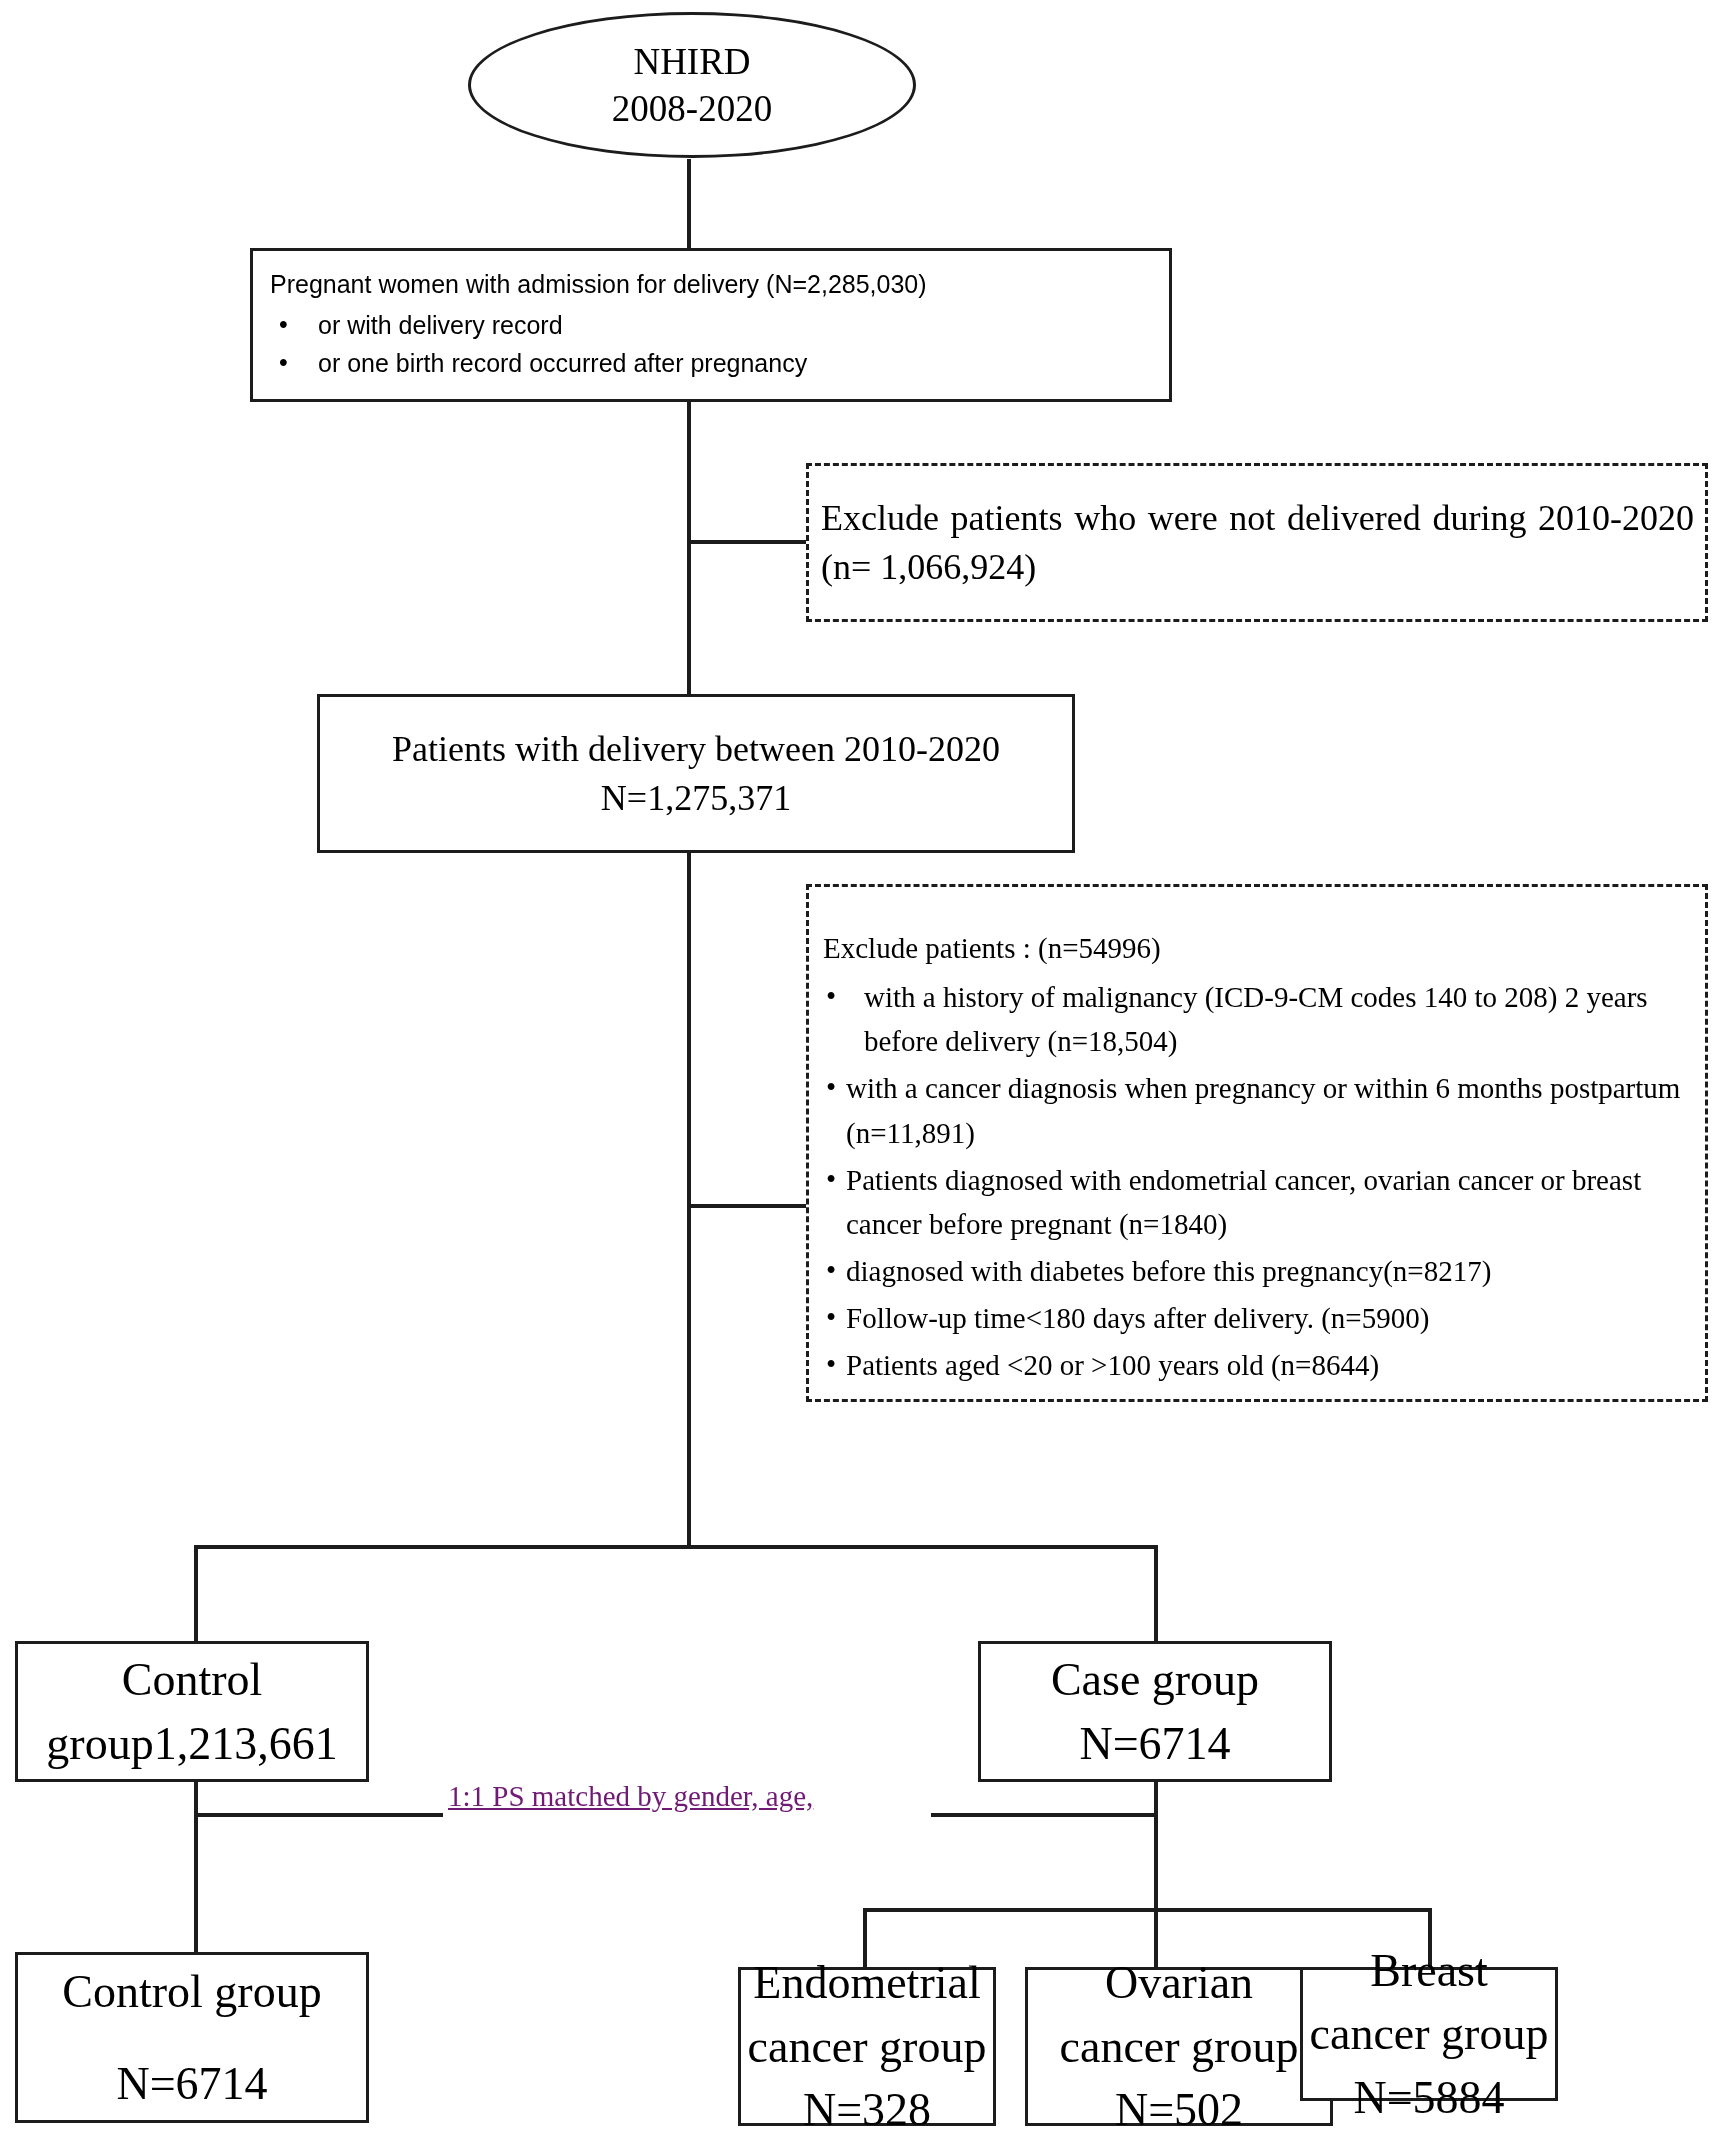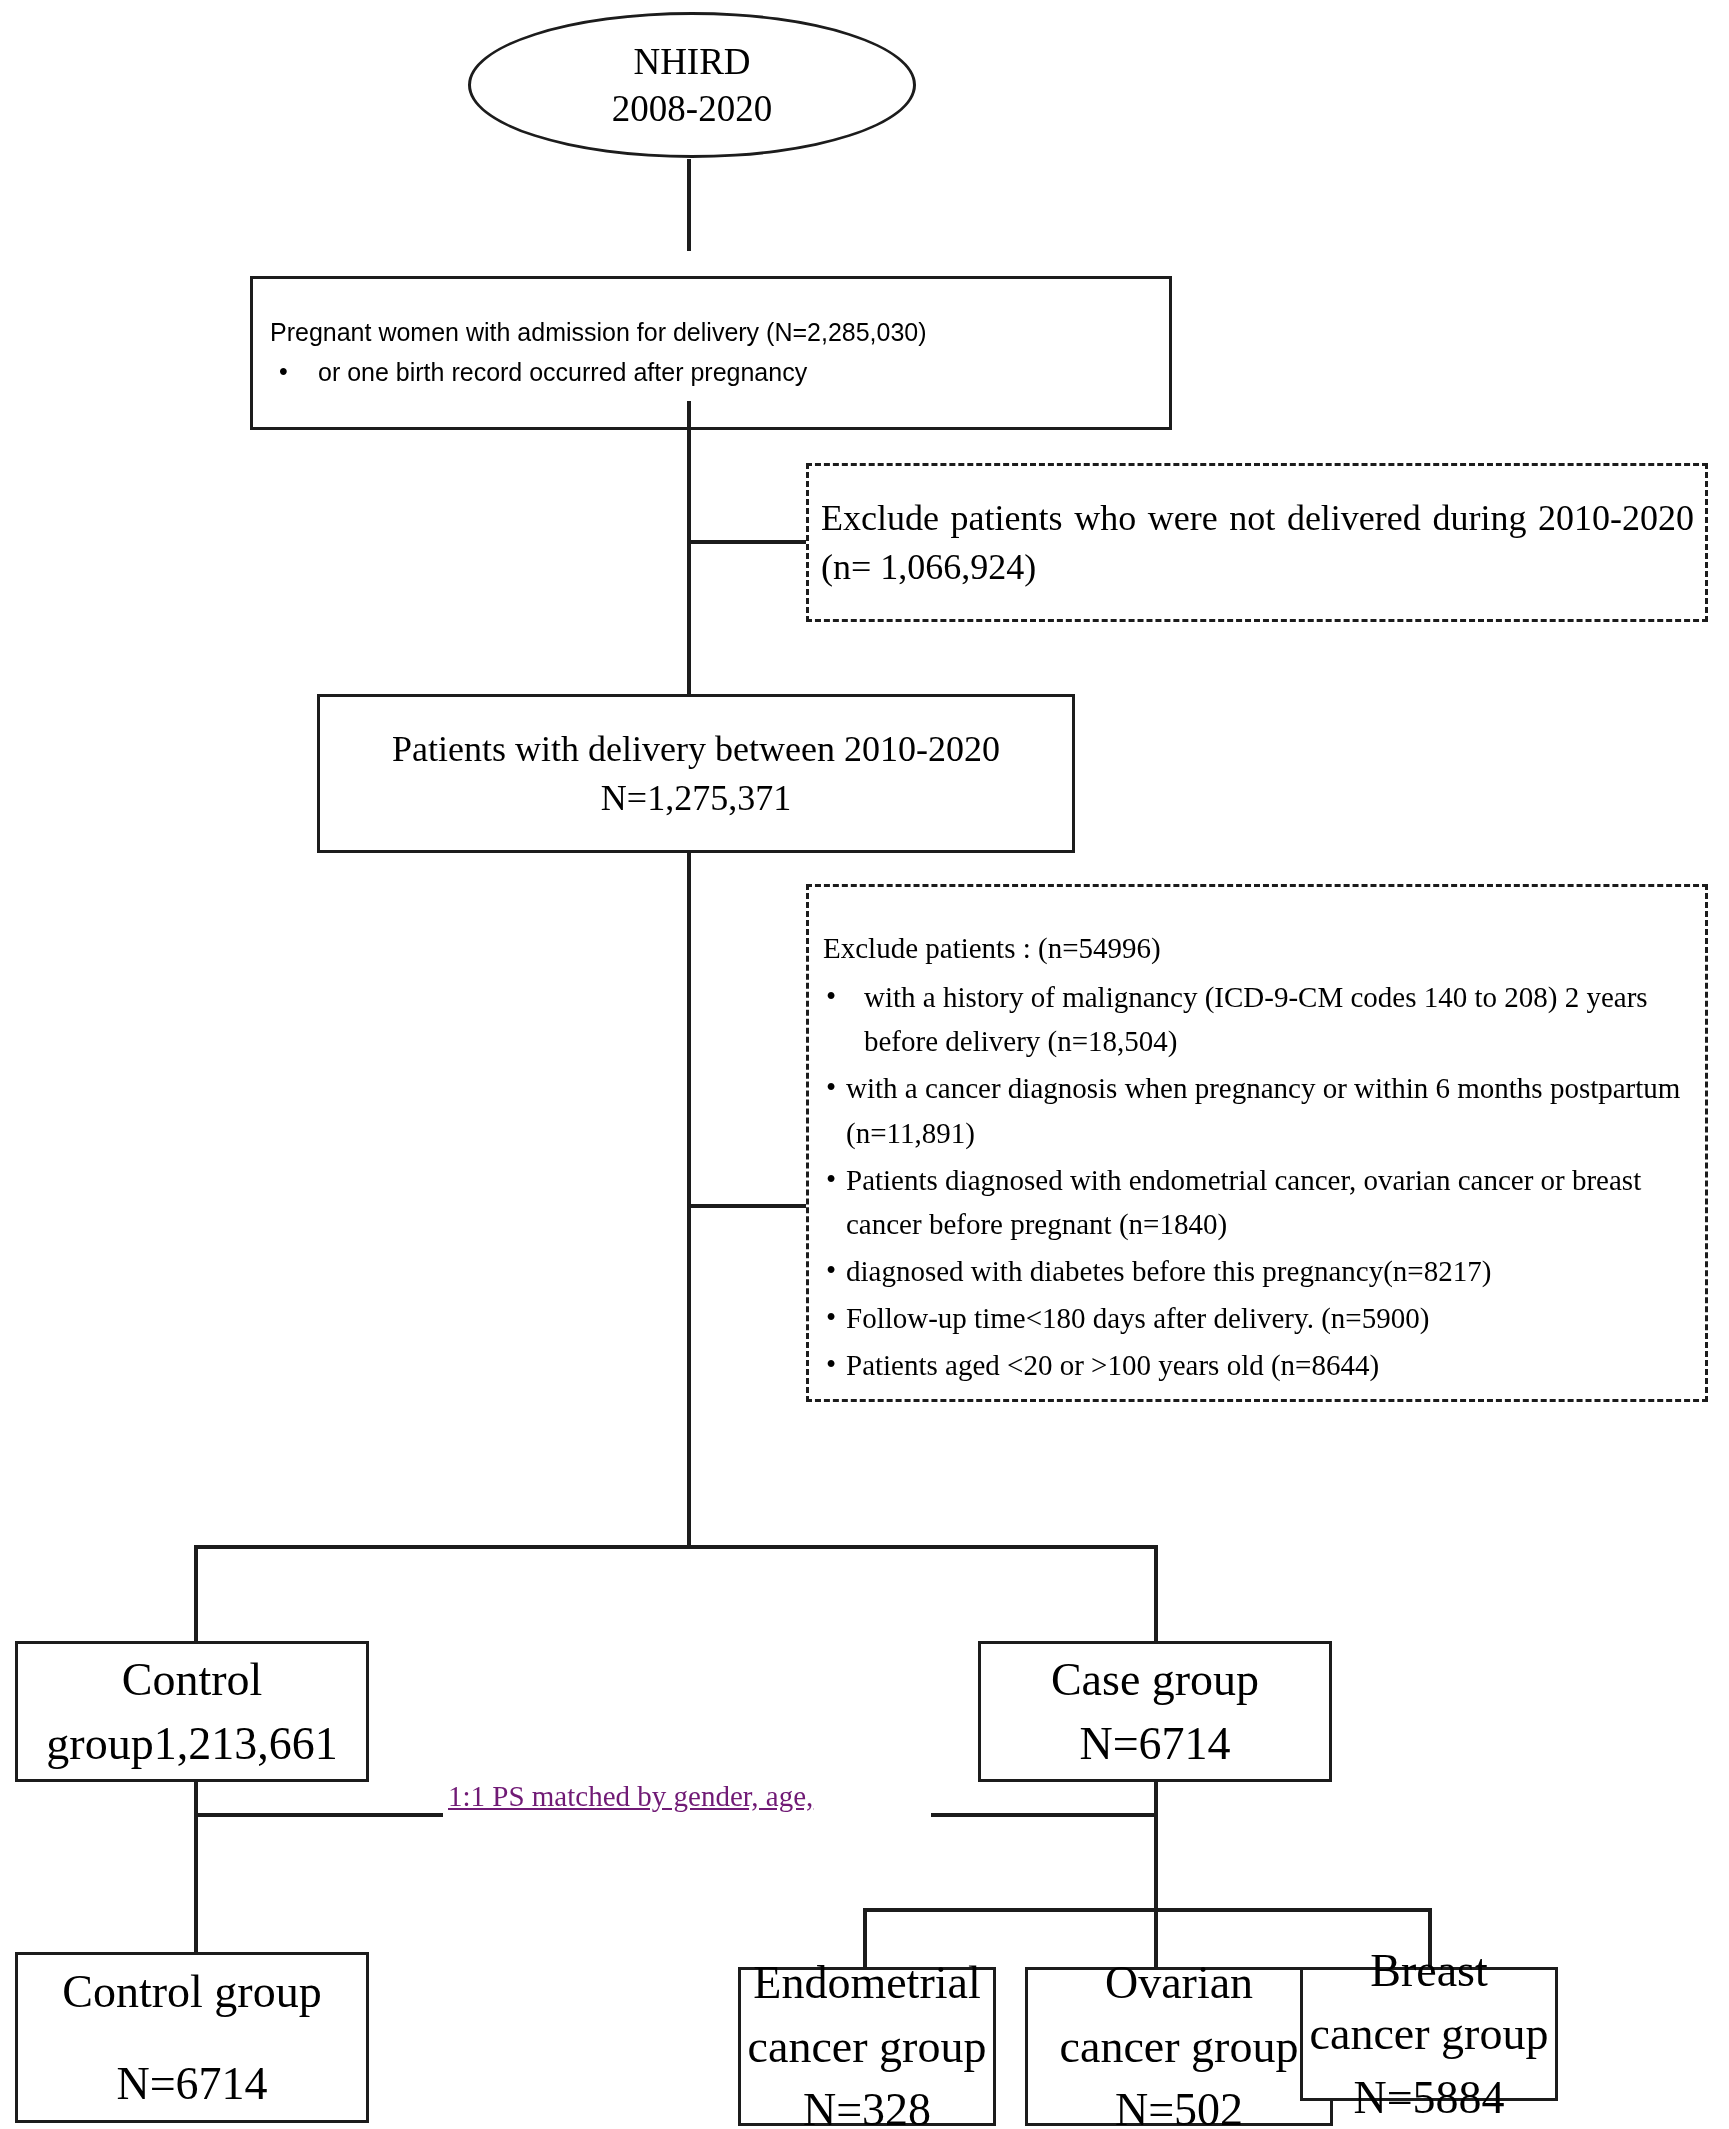--- a/index.html
+++ b/index.html
@@ -84,39 +84,40 @@
     position: absolute;
     left: 3px;
     top: -1px;
   }
   ul.blist.indented > li {
     padding-left: 48px;
   }
   ul.blist.indented > li::before {
     left: 9px;
   }
-  .boxpad-1 { padding: 13px 23px 11px 17px; margin-top: 28px; }
+  .boxpad-1 { padding: 13px 23px 11px 17px; }
   .boxpad-2 { padding: 9px 5px 9px 14px; }
   .lead { margin: 0 0 5px 0; }
 </style>
 </head>
 <body>
 
 <div id="page">
 
   <div class="oval t-oval" style="left:468px; top:12.4px; width:448px; height:146px;">
     <div>NHIRD</div>
     <div>2008-2020</div>
   </div>
 
   <div class="line vline" style="left:687px; top:159px; height:92px;"></div>
 
   <div class="box lft boxpad-1 t-sans t-b1" style="left:250px; top:248px; width:922px; height:154px;">
     <div class="lead">Pregnant women with admission for delivery (N=2,285,030)</div>
     <ul class="blist indented">
+      <li> or with delivery record</li>
       <li>or one birth record occurred after pregnancy</li>
     </ul>
   </div>
 
   <div class="line vline" style="left:687px; top:401px; height:297px;"></div>
 
   <div class="line hline" style="left:687px; top:540px; width:121px;"></div>
 
   <div class="box lft t-serif-lg" style="left:806px; top:463px; width:902px; height:159px; padding:0 11px 0 12px; border-style:dashed;">
     <div style="text-align:justify; text-align-last:left; width:100%;">Exclude patients who were not delivered during 2010-2020  (n= 1,066,924)</div>

